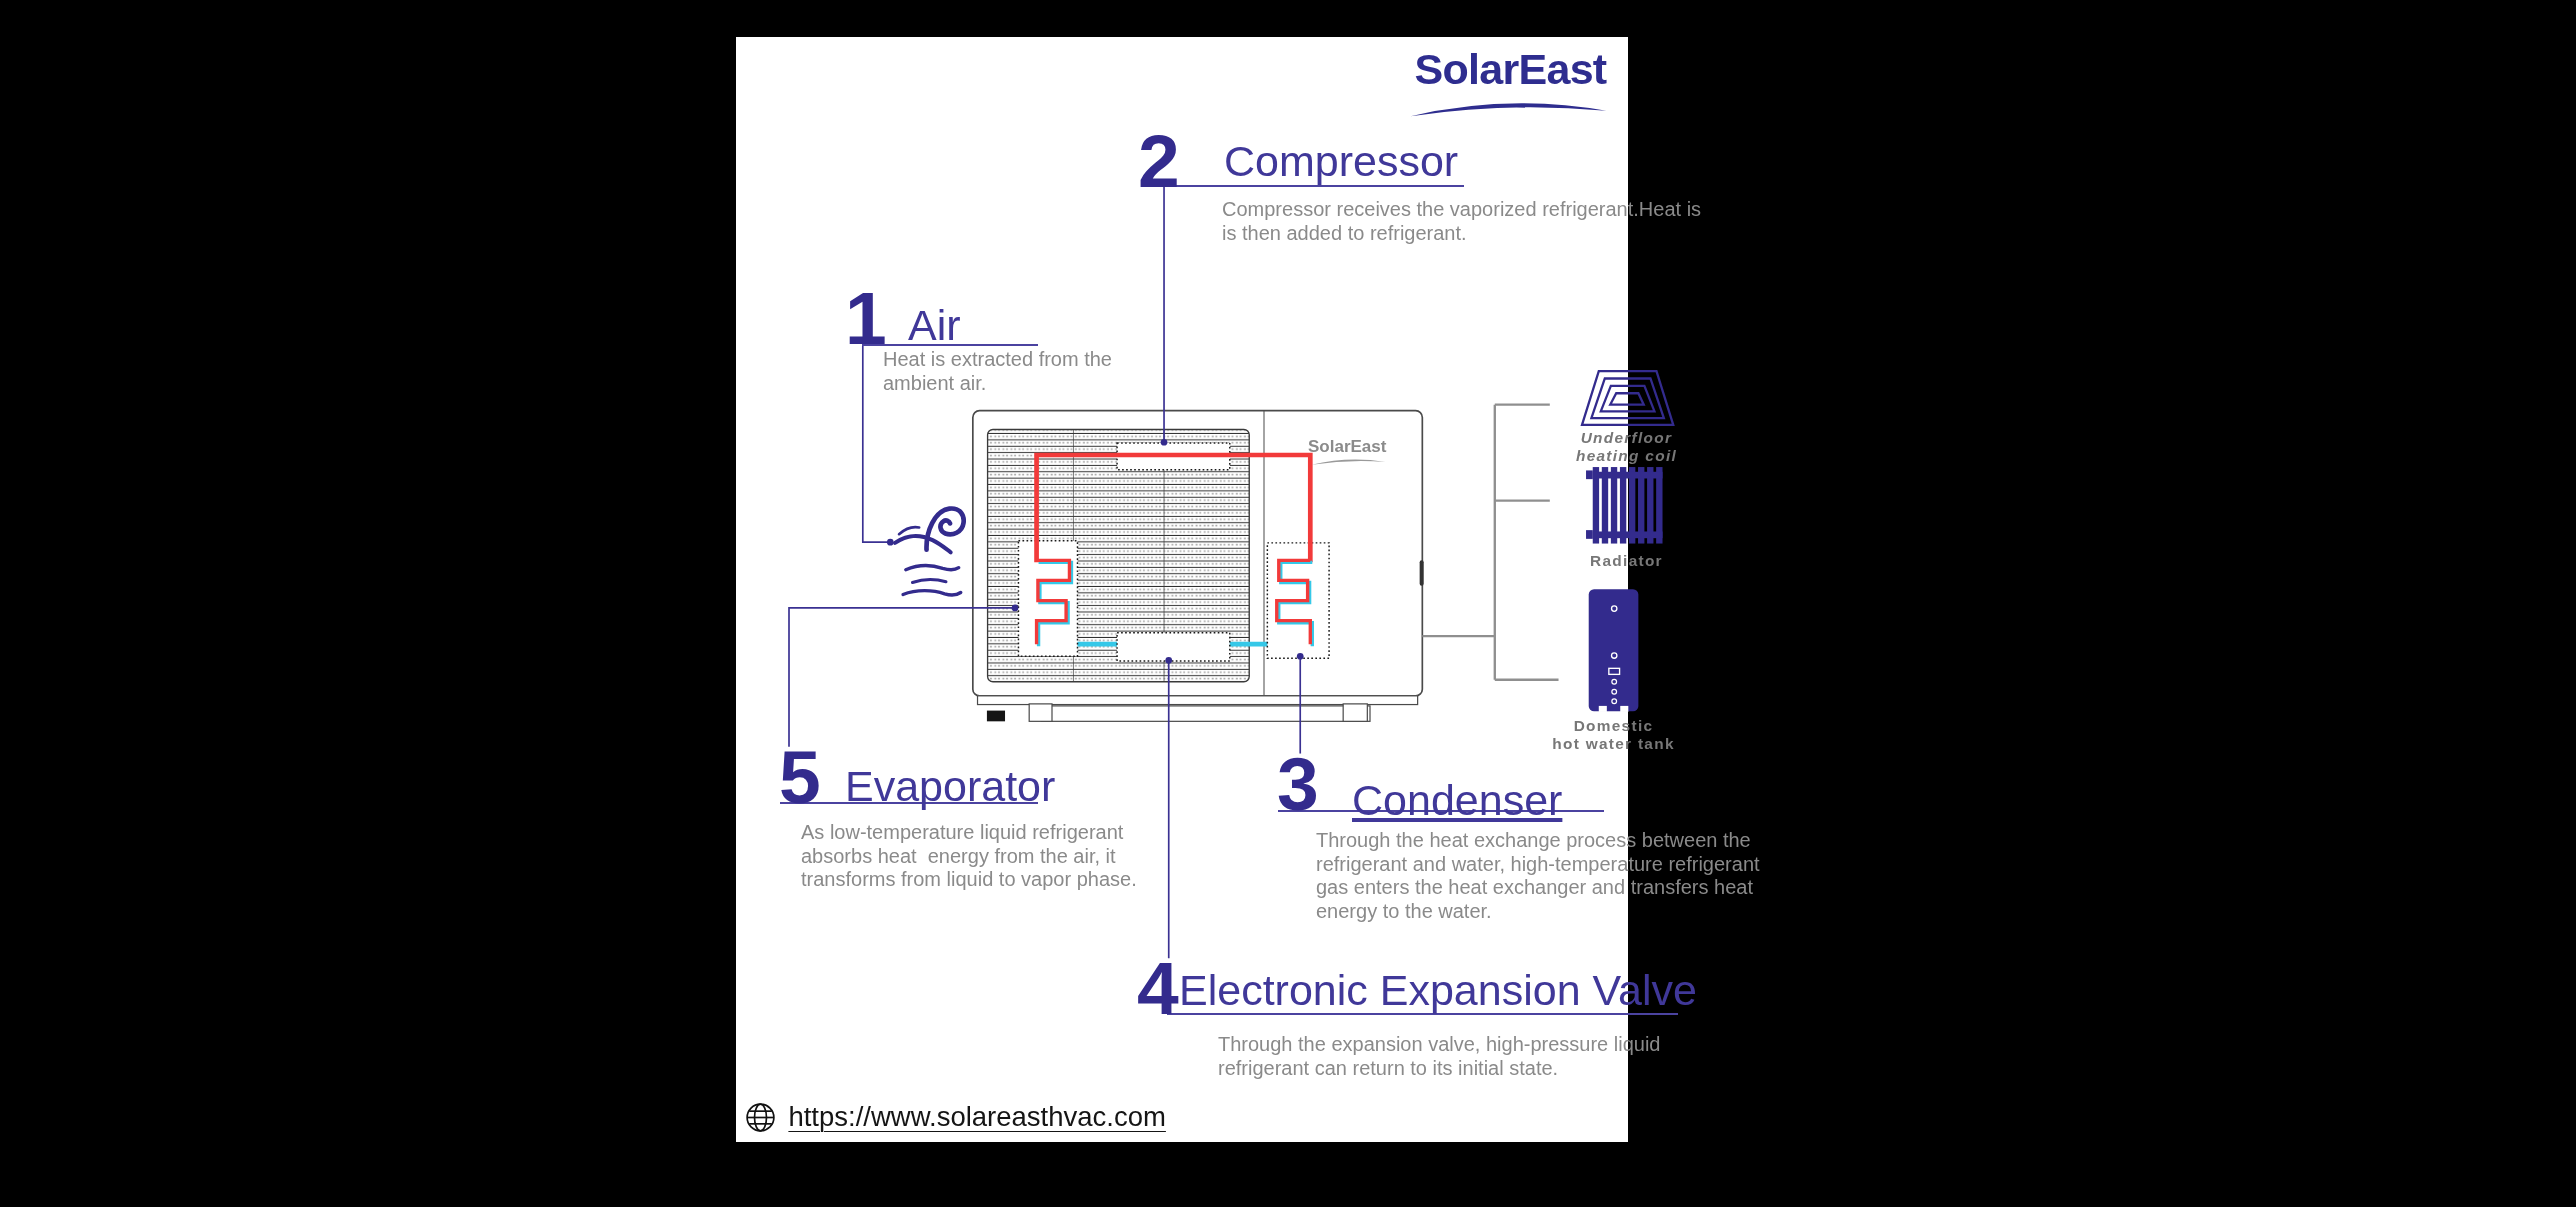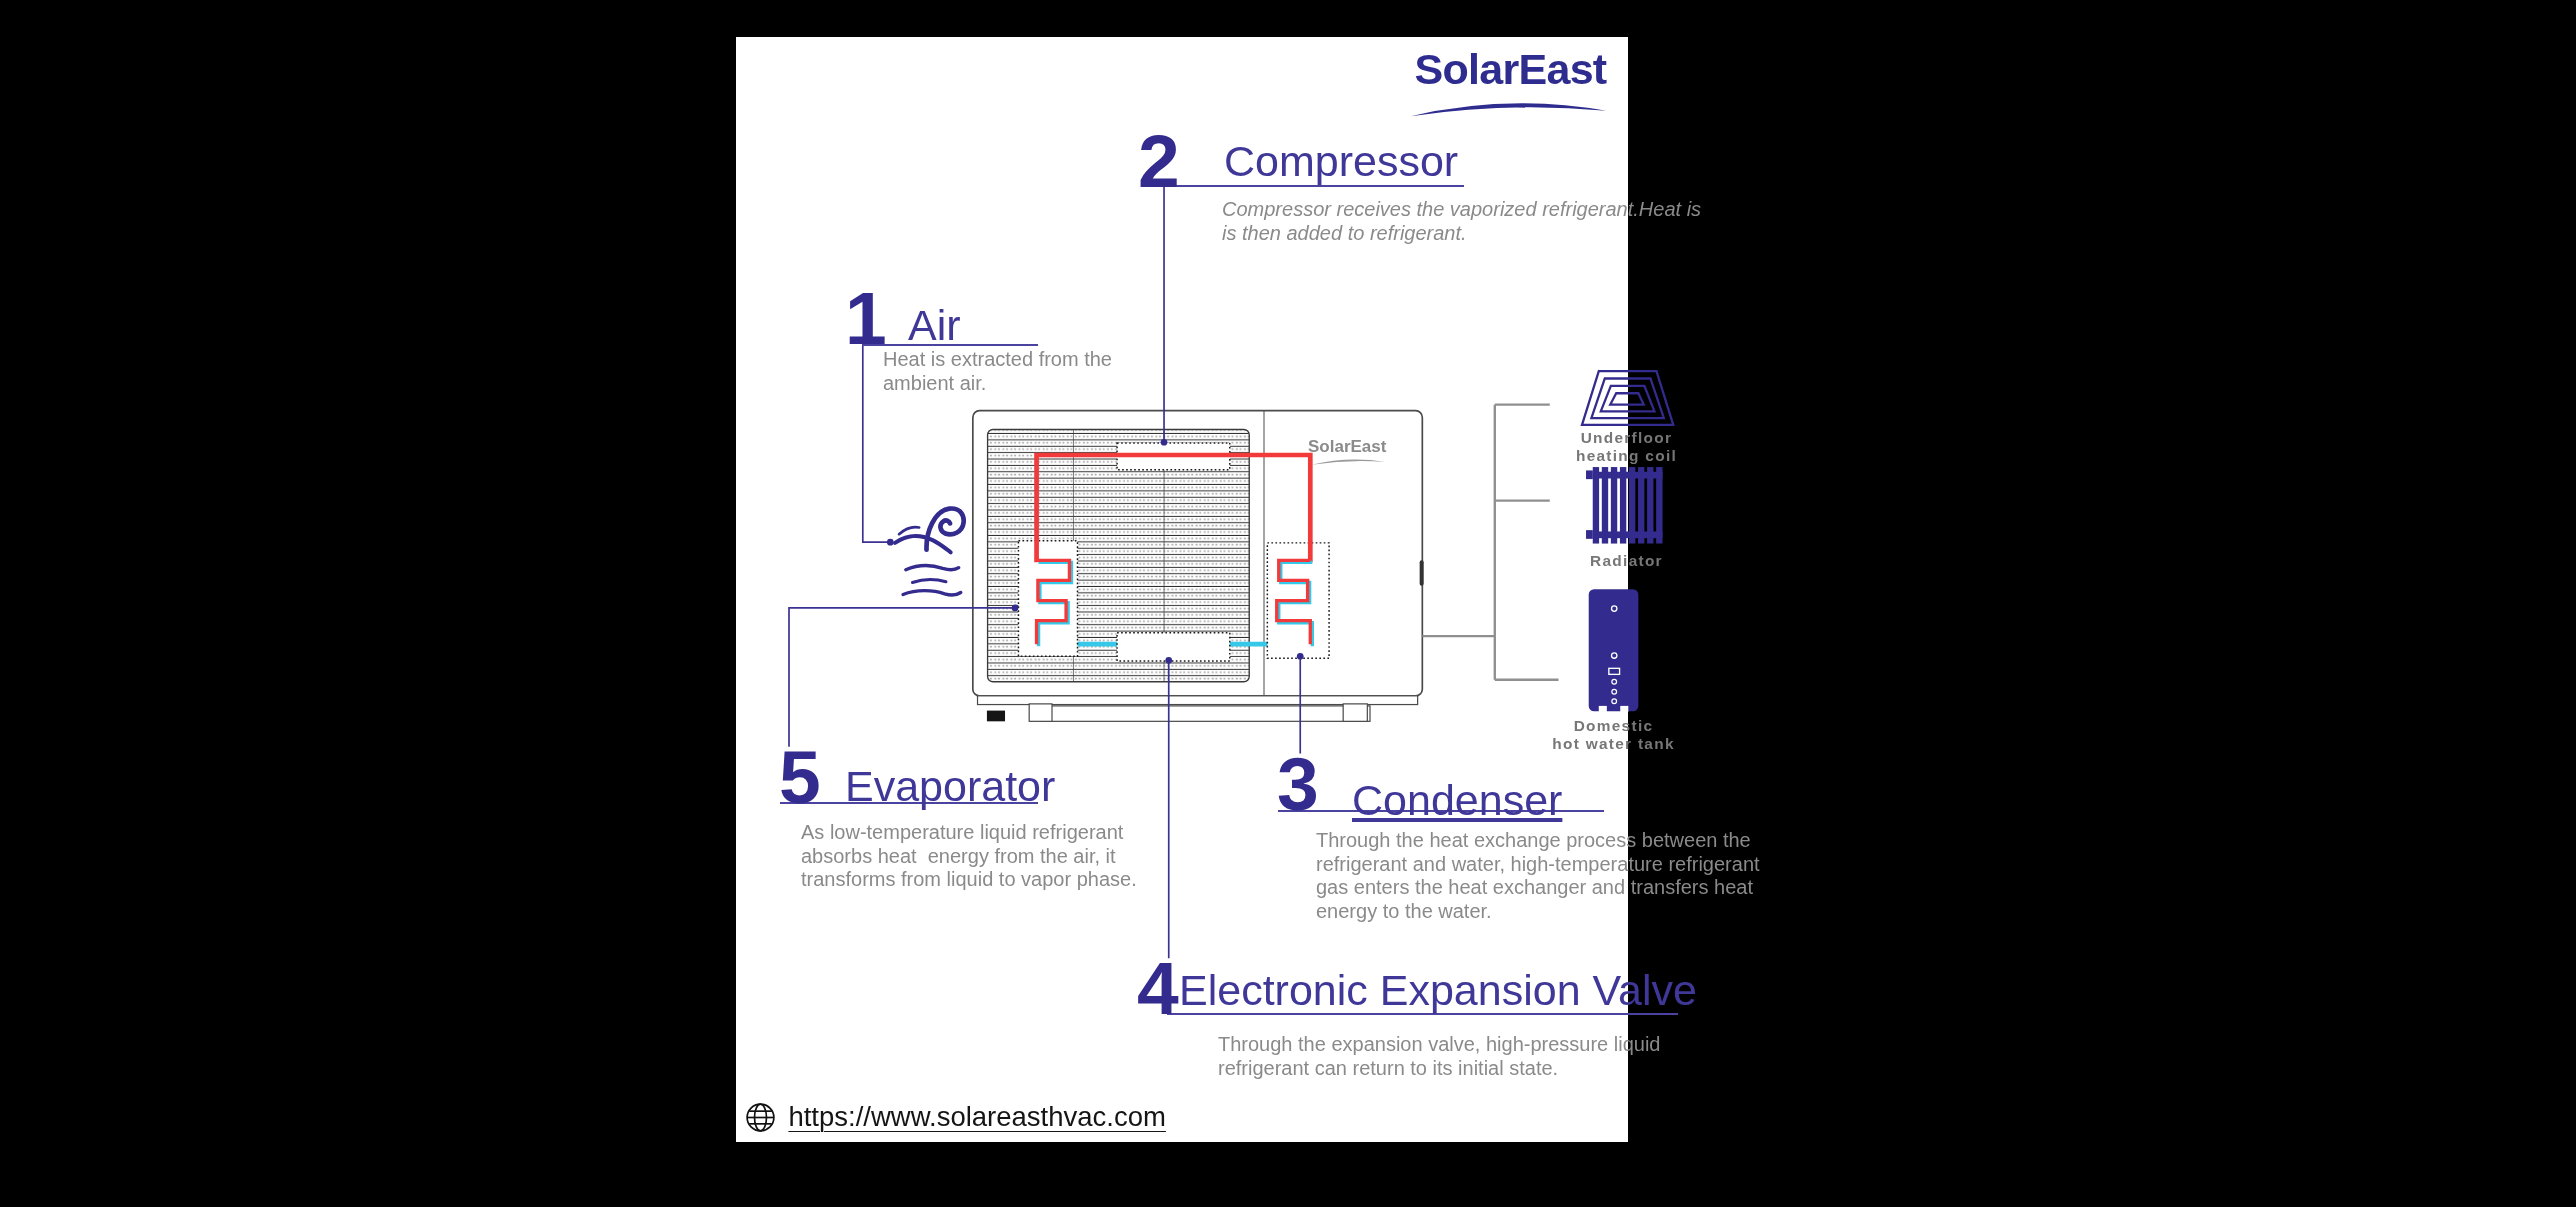--- a/index.html
+++ b/index.html
@@ -20,32 +20,32 @@
   .logo-swoosh{position:absolute;right:19px;top:63px;z-index:4;}
   
   .unit-brand{position:absolute;left:572px;top:400px;font-size:17px;font-weight:700;color:#8b8b8b;z-index:4;}
   .unit-brand-swoosh{position:absolute;left:574px;top:421px;z-index:4;}
   
   #num-1{left:109px;top:244px;}   #title-air{left:163px;top:263px;margin-left:9px;}
   #rule-air{left:126px;top:307px;width:176px;}
   #desc-air{left:147px;top:311px;}
   #num-2{left:402px;top:87px;}   #title-compressor{left:488px;top:99px;}
   #rule-compressor{left:417px;top:148px;width:311px;}
-  #desc-compressor{left:486px;top:161px;font-style:italic;}
+  #desc-compressor{left:486px;top:161px;}
   #num-5{left:43px;top:703px;}   #title-evaporator{left:109px;top:724px;}
   #rule-evaporator{left:44px;top:765px;width:258px;}
   #desc-evaporator{left:65px;top:784px;}
   #num-3{left:541px;top:710px;}  #title-condenser{left:616px;top:738px;text-decoration:underline;}
   #rule-condenser{left:542px;top:773px;width:326px;}
   #desc-condenser{left:580px;top:792px;}
   #num-4{left:401px;top:914px;}  #title-eev{left:443px;top:928px;text-align:right;}
   #rule-eev{left:431px;top:976px;width:511px;}
   #desc-eev{left:482px;top:996px;}
   
-  #label-underfloor{left:810px;top:392px;}
+  #label-underfloor{left:810px;top:392px;font-style:italic;}
   #label-radiator{left:810px;top:515px;}
   #label-tank{left:797px;top:680px;}
   
   .footer{position:absolute;left:9.4px;top:1064px;display:flex;align-items:flex-end;z-index:4;}
   .footer a{margin-left:12px;font-size:27.5px;color:#151515;text-decoration:underline;
             text-underline-offset:5.4px;text-decoration-thickness:1.3px;}
   .diagram{position:absolute;left:0;top:0;z-index:2;}
 </style>
 </head>
 <body>

